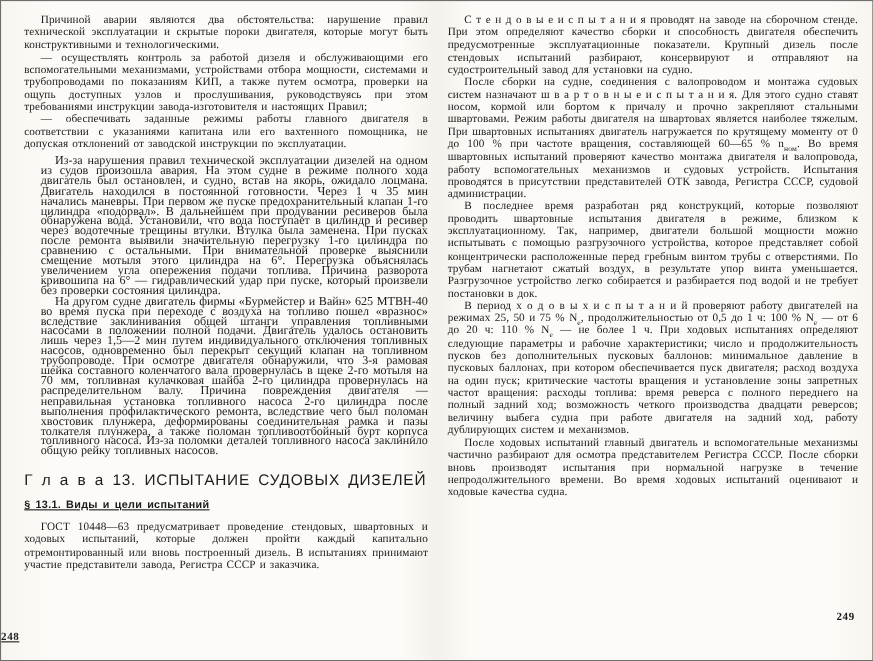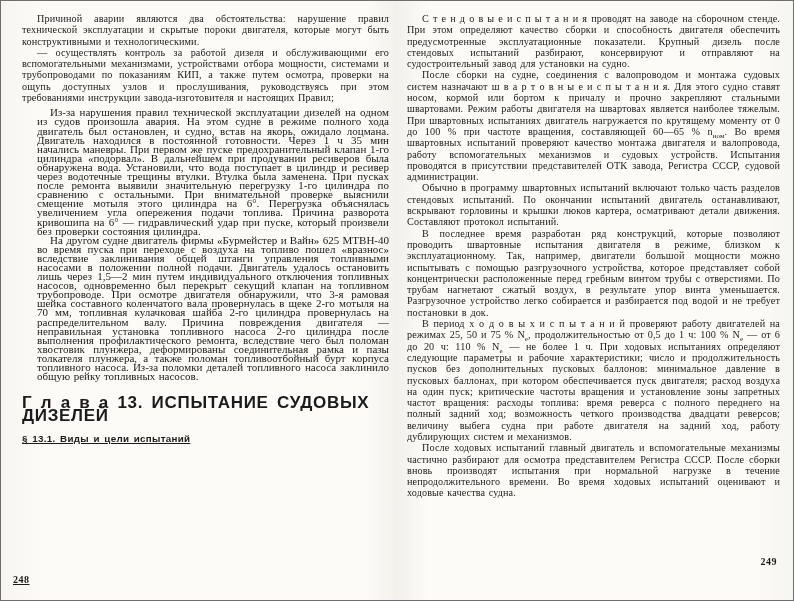--- a/index.html
+++ b/index.html
@@ -31,22 +31,22 @@
     margin:0;
     font-size:11px;
     line-height:9.1px;
     text-align:justify;
     text-indent:13px;
     word-spacing:0.6px;
   }
   h2.chapter {
     margin:15px 0 0 0;
     font-family:"Liberation Sans","DejaVu Sans",sans-serif;
-    font-weight:bold;
-    font-size:17px;
+    font-weight:normal;
+    font-size:14px;
     line-height:13px;
     letter-spacing:0.7px;
     word-spacing:3px;
   }
   h3.section {
     margin:11px 0 0 0;
     font-family:"Liberation Sans","DejaVu Sans",sans-serif;
     font-weight:bold;
     font-size:9.8px;
     line-height:11px;
@@ -55,47 +55,48 @@
     text-decoration:underline;
   }
   p.gost { margin-top:9px; }
   sub { font-size:68%; line-height:0; }
   .pagenum {
     position:absolute;
     font-size:10px;
     font-weight:bold;
     letter-spacing:0.5px;
   }
-  .pn-left  { left:12px;  bottom:15px;text-decoration:underline; }
+  .pn-left  { left:0;  bottom:15px;text-decoration:underline; }
   .pn-right { right:16px; bottom:33px;margin-left:12px; }
 </style>
 </head>
 <body>
 
 <div class="spread">
 
   <div class="page left">
     <p class="main">Причиной аварии являются два обстоятельства: нарушение правил технической эксплуатации и скрытые пороки двигателя, которые могут быть конструктивными и технологическими.</p>
     <p class="main">— осуществлять контроль за работой дизеля и обслуживающими его вспомогательными механизмами, устройствами отбора мощности, системами и трубопроводами по показаниям КИП, а также путем осмотра, проверки на ощупь доступных узлов и прослушивания, руководствуясь при этом требованиями инструкции завода-изготовителя и настоящих Правил;</p>
+    <p class="main">— обеспечивать заданные режимы работы главного двигателя в соответствии с указаниями капитана или его вахтенного помощника, не допуская отклонений от заводской инструкции по эксплуатации.</p>
 
     <div class="petit">
       <p>Из-за нарушения правил технической эксплуатации дизелей на одном из судов произошла авария. На этом судне в режиме полного хода двигатель был остановлен, и судно, встав на якорь, ожидало лоцмана. Двигатель находился в постоянной готовности. Через 1 ч 35 мин начались маневры. При первом же пуске предохранительный клапан 1-го цилиндра «подорвал». В дальнейшем при продувании ресиверов была обнаружена вода. Установили, что вода поступает в цилиндр и ресивер через водотечные трещины втулки. Втулка была заменена. При пусках после ремонта выявили значительную перегрузку 1-го цилиндра по сравнению с остальными. При внимательной проверке выяснили смещение мотыля этого цилиндра на 6°. Перегрузка объяснялась увеличением угла опережения подачи топлива. Причина разворота кривошипа на 6° — гидравлический удар при пуске, который произвели без проверки состояния цилиндра.</p>
       <p>На другом судне двигатель фирмы «Бурмейстер и Вайн» 625 МТВН-40 во время пуска при переходе с воздуха на топливо пошел «вразнос» вследствие заклинивания общей штанги управления топливными насосами в положении полной подачи. Двигатель удалось остановить лишь через 1,5—2 мин путем индивидуального отключения топливных насосов, одновременно был перекрыт секущий клапан на топливном трубопроводе. При осмотре двигателя обнаружили, что 3-я рамовая шейка составного коленчатого вала провернулась в щеке 2-го мотыля на 70 мм, топливная кулачковая шайба 2-го цилиндра провернулась на распределительном валу. Причина повреждения двигателя — неправильная установка топливного насоса 2-го цилиндра после выполнения профилактического ремонта, вследствие чего был поломан хвостовик плунжера, деформированы соединительная рамка и пазы толкателя плунжера, а также поломан топливоотбойный бурт корпуса топливного насоса. Из-за поломки деталей топливного насоса заклинило общую рейку топливных насосов.</p>
     </div>
 
     <h2 class="chapter">Г л а в а  13.  ИСПЫТАНИЕ  СУДОВЫХ  ДИЗЕЛЕЙ</h2>
     <h3 class="section">§ 13.1. Виды и цели испытаний</h3>
+    <p class="main gost">ГОСТ 10448—63 предусматривает проведение стендовых, швартовных и ходовых испытаний, которые должен пройти каждый капитально отремонтированный или вновь построенный дизель. В испытаниях принимают участие представители завода, Регистра СССР и заказчика.</p>
 
     <div class="pagenum pn-left">248</div>
   </div>
 
   <div class="page right">
     <p class="main">С т е н д о в ы е   и с п ы т а н и я  проводят на заводе на сборочном стенде. При этом определяют качество сборки и способность двигателя обеспечить предусмотренные эксплуатационные показатели. Крупный дизель после стендовых испытаний разбирают, консервируют и отправляют на судостроительный завод для установки на судно.</p>
     <p class="main">После сборки на судне, соединения с валопроводом и монтажа судовых систем назначают  ш в а р т о в н ы е   и с п ы т а н и я.  Для этого судно ставят носом, кормой или бортом к причалу и прочно закрепляют стальными швартовами. Режим работы двигателя на швартовах является наиболее тяжелым. При швартовных испытаниях двигатель нагружается по крутящему моменту от 0 до 100 % при частоте вращения, составляющей 60—65 % n<sub>ном</sub>. Во время швартовных испытаний проверяют качество монтажа двигателя и валопровода, работу вспомогательных механизмов и судовых устройств. Испытания проводятся в присутствии представителей ОТК завода, Регистра СССР, судовой администрации.</p>
-    <p class="main">Обычно в программу швартовных испытаний включают только часть разделов стендовых испытаний. По окончании испытаний двигатель останавливают, вскрывают горловины и крышки люков картера, осматривают детали движения. Составляют протокол испытаний.</p>
     <p class="main">В последнее время разработан ряд конструкций, которые позволяют проводить швартовные испытания двигателя в режиме, близком к эксплуатационному. Так, например, двигатели большой мощности можно испытывать с помощью разгрузочного устройства, которое представляет собой концентрически расположенные перед гребным винтом трубы с отверстиями. По трубам нагнетают сжатый воздух, в результате упор винта уменьшается. Разгрузочное устройство легко собирается и разбирается под водой и не требует постановки в док.</p>
     <p class="main">В период  х о д о в ы х   и с п ы т а н и й  проверяют работу двигателей на режимах 25, 50 и 75 % N<sub>е</sub>, продолжительностью от 0,5 до 1 ч: 100 % N<sub>е</sub> — от 6 до 20 ч: 110 % N<sub>е</sub> — не более 1 ч. При ходовых испытаниях определяют следующие параметры и рабочие характеристики; число и продолжительность пусков без дополнительных пусковых баллонов: минимальное давление в пусковых баллонах, при котором обеспечивается пуск двигателя; расход воздуха на один пуск; критические частоты вращения и установление зоны запретных частот вращения: расходы топлива: время реверса с полного переднего на полный задний ход; возможность четкого производства двадцати реверсов; величину выбега судна при работе двигателя на задний ход, работу дублирующих систем и механизмов.</p>
     <p class="main">После ходовых испытаний главный двигатель и вспомогательные механизмы частично разбирают для осмотра представителем Регистра СССР. После сборки вновь производят испытания при нормальной нагрузке в течение непродолжительного времени. Во время ходовых испытаний оценивают и ходовые качества судна.</p>
 
     <div class="pagenum pn-right">249</div>
   </div>
 
 </div>
 
 </body></html>

